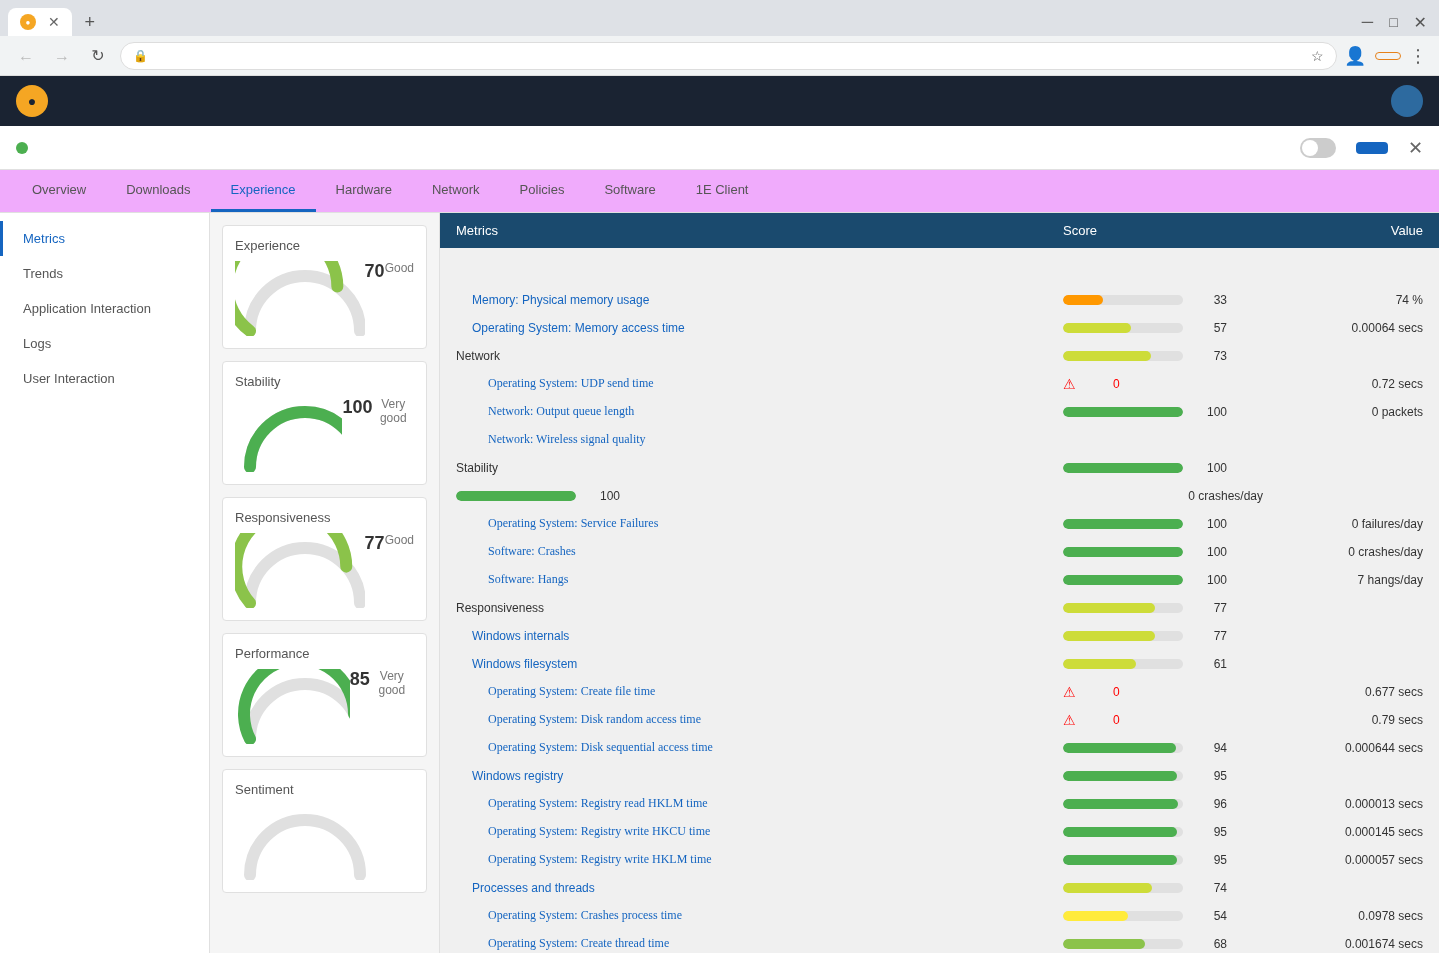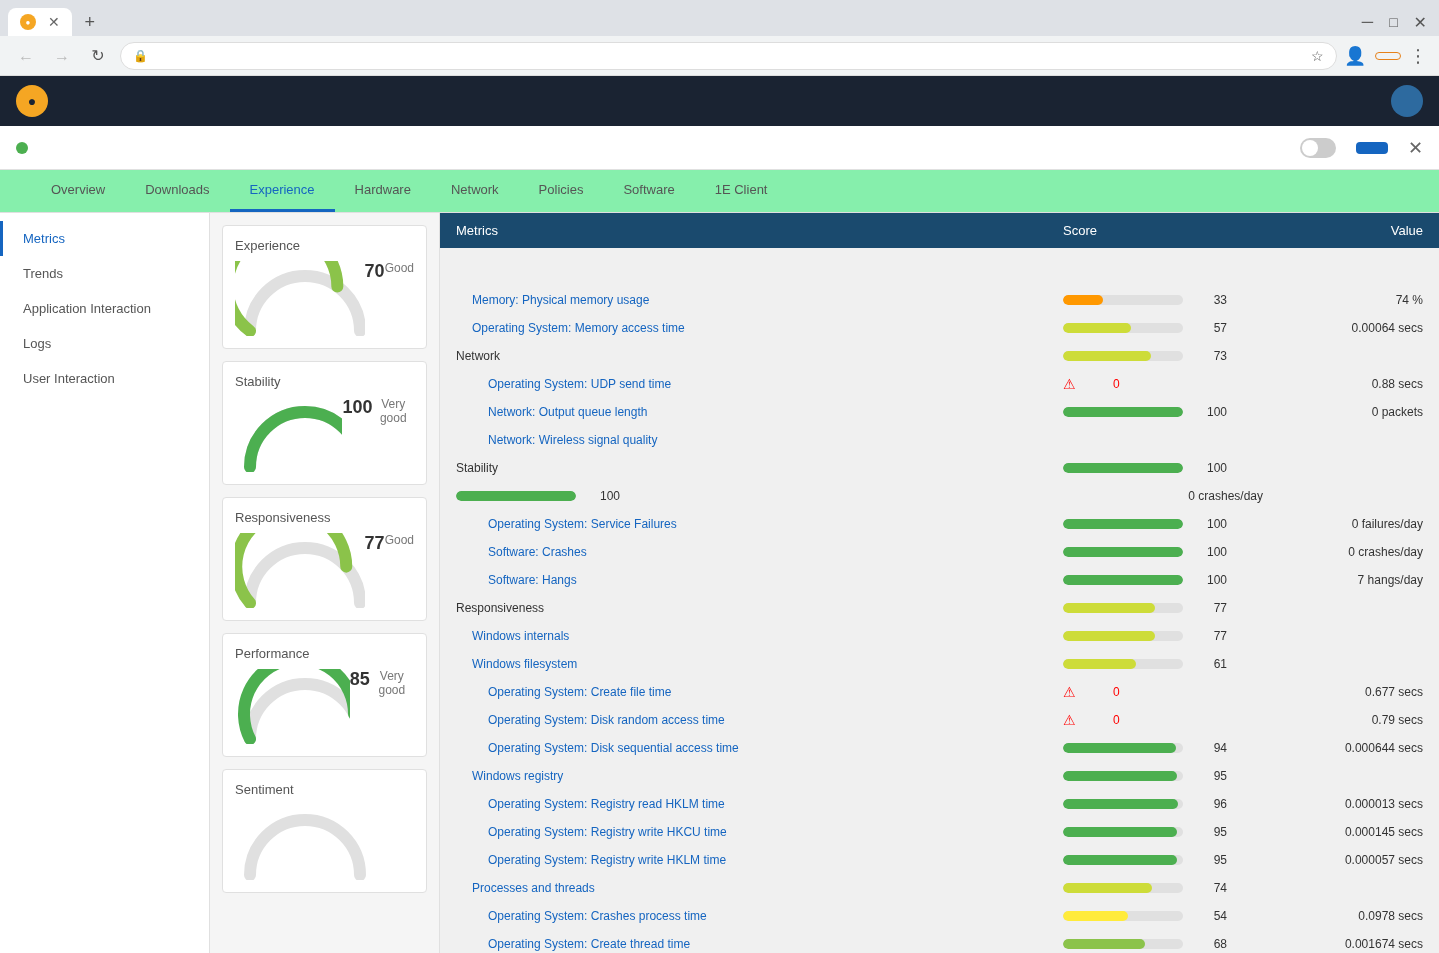--- a/index.html
+++ b/index.html
@@ -36,21 +36,21 @@
     .device-name { font-size: 15px; font-weight: 500; color: #333; }
     .device-actions { margin-left: auto; display: flex; align-items: center; gap: 12px; }
     .summary-toggle { display: flex; align-items: center; gap: 8px; }
     .toggle-switch { width: 36px; height: 20px; background: #ccc; border-radius: 10px; position: relative; cursor: pointer; }
     .toggle-switch .knob { width: 16px; height: 16px; background: white; border-radius: 50%; position: absolute; top: 2px; left: 2px; transition: left 0.2s; }
     .summary-label { font-size: 13px; color: #333; }
     .explore-btn { background: #1565c0; color: white; border: none; border-radius: 4px; padding: 6px 16px; font-size: 13px; cursor: pointer; }
     .close-device-btn { color: #666; font-size: 18px; cursor: pointer; margin-left: 8px; }
 
     
-    .nav-tabs { background: #86efac; border-bottom: 1px solid #e0e0e0; display: flex; padding: 0 31px; }
+    .nav-tabs { background: #f0abfc; border-bottom: 1px solid #e0e0e0; display: flex; padding: 0 12px; }
     .nav-tab { padding: 12px 20px; font-size: 13px; color: #555; cursor: pointer; border-bottom: 3px solid transparent; white-space: nowrap; }
     .nav-tab.active { color: #1565c0; border-bottom-color: #1565c0; font-weight: 500; }
 
     
     .main-layout { display: flex; height: calc(953px - 36px - 40px - 50px - 44px - 42px); overflow: hidden; }
 
     
     .sidebar { width: 210px; background: white; border-right: 1px solid #e0e0e0; padding: 8px 0; flex-shrink: 0; }
     .sidebar-item { padding: 10px 20px; font-size: 13px; color: #555; cursor: pointer; border-left: 3px solid transparent; }
     .sidebar-item.active { color: #1565c0; border-left-color: #1565c0; font-weight: 500; }
@@ -67,21 +67,21 @@
     
     .metrics-panel { flex: 1; overflow: hidden; display: flex; flex-direction: column; }
     .metrics-header { display: grid; grid-template-columns: 1fr 200px 160px; background: #1a4a6e; color: white; padding: 10px 16px; font-size: 13px; font-weight: 500; flex-shrink: 0; }
     .metrics-body { overflow-y: scroll; flex: 1; margin-top: 38px; }
 
     .metric-row { display: grid; grid-template-columns: 1fr 200px 160px; padding: 5px 16px; border-bottom: 1px solid #f0f0f0; align-items: center; min-height: 28px; }
     .metric-name { font-size: 12px; }
     .metric-name a, .metric-name.link { color: #1565c0; text-decoration: none; cursor: pointer; }
     .metric-name.category { color: #333; font-weight: 500; padding-left: 0; }
     .metric-name.sub { padding-left: 16px; }
-    .metric-name.sub2 { padding-left: 32px; }
+    .metric-name.sub2 { padding-left: 32px; font-family: Liberation Serif, serif; }
     .score-cell { display: flex; align-items: center; gap: 20px; }
     .score-bar-bg { height: 10px; background: #e0e0e0; border-radius: 5px; flex: 1; max-width: 120px; overflow: hidden; }
     .score-bar { height: 100%; border-radius: 5px; }
     .score-num { font-size: 12px; color: #333; min-width: 24px; text-align: right; }
     .value-cell { text-align: right; font-size: 12px; color: #333; }
     .error-icon { color: red; font-size: 14px; flex-shrink: 0; }
 
     
     .metrics-body::-webkit-scrollbar { width: 8px; }
     .metrics-body::-webkit-scrollbar-track { background: #f0f0f0; }
@@ -267,21 +267,21 @@
           <span class="score-num">73</span>
         </div>
           <span class="value-cell"></span>
         </div>
         <div class="metric-row">
           <span class="metric-name sub2"><a href="#">Operating System: UDP send time</a></span>
         <div class="score-cell">
           <span class="error-icon">⚠</span>
           <span class="score-num" style="color: red;">0</span>
         </div>
-          <span class="value-cell">0.88 secs</span>
+          <span class="value-cell">0.72 secs</span>
         </div>
         <div class="metric-row">
           <span class="metric-name sub2"><a href="#">Network: Output queue length</a></span>
         <div class="score-cell">
           <div class="score-bar-bg">
             <div class="score-bar" style="width:100%; background-color:#4caf50;"></div>
           </div>
           <span class="score-num">100</span>
         </div>
           <span class="value-cell">0 packets</span>

